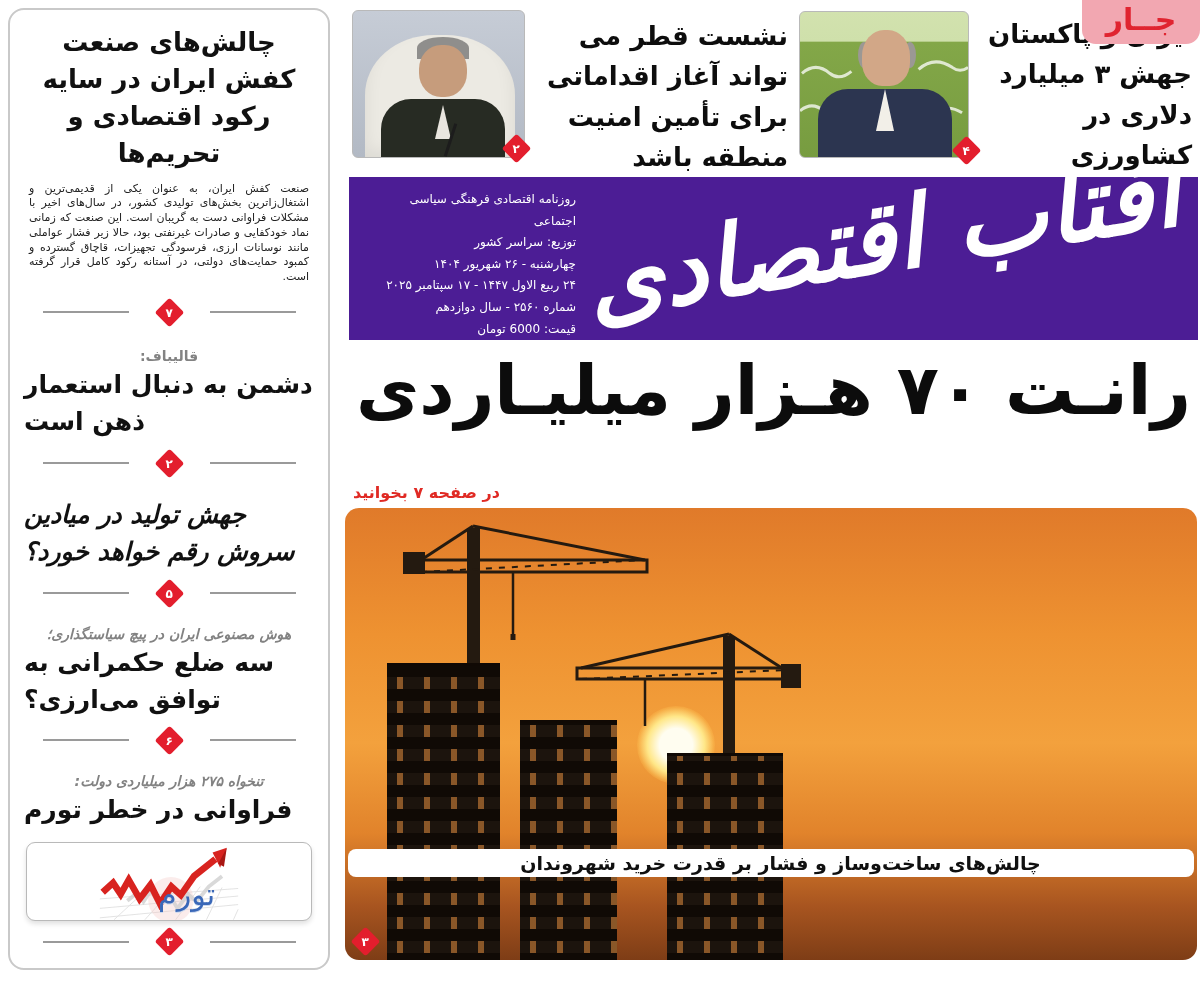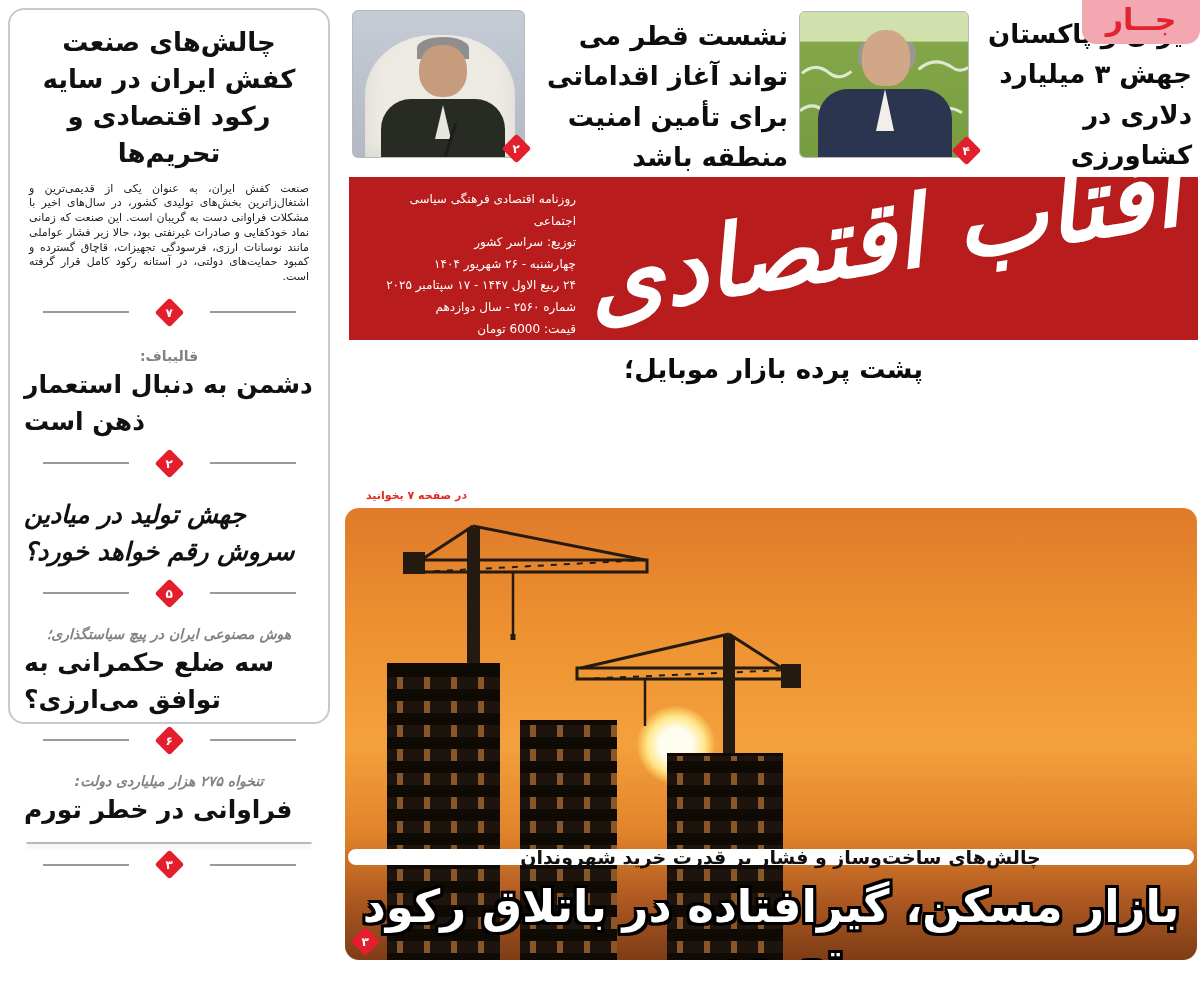--- a/index.html
+++ b/index.html
@@ -7,21 +7,21 @@
   body { position:relative; background:#ffffff; font-family:"DejaVu Sans", sans-serif; overflow:hidden; direction:rtl; }
 
   
   .diamond { width:21px; height:21px; background:#e31e2d; transform:rotate(45deg); border-radius:3px;
              display:flex; align-items:center; justify-content:center; flex:0 0 auto; }
   .diamond b { transform:rotate(-45deg); color:#fff; font-size:12px; font-weight:bold; line-height:1; }
   .divider { display:flex; align-items:center; justify-content:center; gap:30px; }
   .divider .rule { width:86px; height:2px; background:#9a9a9a; }
 
   
-  .leftcol { position:absolute; left:8px; top:8px; width:322px; height:716px; background:#fff;
+  .leftcol { position:absolute; left:8px; top:8px; width:322px; height:962px; background:#fff;
              border:2px solid #c9c9c9; border-radius:16px; padding:10px 10px; display:flex; flex-direction:column; }
   .lc-title { font-size:26px; line-height:1.42; font-weight:bold; color:#111; text-align:center; margin:4px 6px 0; }
   .lc-body  { margin:10px 9px 8px; font-size:11px; line-height:1.34; text-align:justify; color:#222; }
   .lc-div   { margin:9px 0 6px; }
   .lc-kicker{ font-size:14px; color:#828282; text-align:center; margin-top:19px; font-weight:bold; }
   .lc-item  { font-size:25px; font-weight:bold; line-height:1.5; text-align:left; color:#111; margin:2px 4px; }
   .mt16 { margin-top:16px;font-style:italic; } .mt10 { margin-top:10px; }
 
   .chartbox { margin:12px 6px 0; height:164px; border:1.5px solid #b9b9b9; border-radius:9px;
               background:#fff; position:relative; overflow:hidden; box-shadow:0 3px 5px rgba(0,0,0,.12); }
@@ -53,48 +53,48 @@
   .ph2 .suit { position:absolute; left:18px; bottom:0; width:134px; height:68px; background:#2c3550; border-radius:30px 30px 0 0; }
   .ph2 .shirt{ position:absolute; left:76px; bottom:26px; width:18px; height:42px; background:#f2efe8;
                clip-path:polygon(50% 0,100% 100%,0 100%); }
 
   
   .watermark { position:absolute; right:0; top:0; width:118px; height:44px; background:#f2a7b1;
                border-radius:0 0 14px 14px; z-index:6; display:flex; align-items:flex-start; justify-content:center; }
   .watermark span { color:#e02430; font-weight:900; font-size:30px; line-height:40px; letter-spacing:-1px; }
 
   
-  .masthead { position:absolute; left:349px; top:177px; width:849px; height:163px; background:#b91c1c; overflow:hidden; }
+  .masthead { position:absolute; left:349px; top:177px; width:849px; height:163px; background:#4c1d95; overflow:hidden; }
   .mh-info { position:absolute; left:22px; top:12px; width:205px; color:#fff; font-size:12px; line-height:1.8;
              text-align:right; direction:rtl; }
   .mh-name { position:absolute; right:-8px; top:-18px; width:640px; height:200px; color:#fff; font-size:98px;
              font-weight:bold; font-style:italic; transform:rotate(-9deg); text-align:center; line-height:1.6;
              letter-spacing:-3px; text-shadow:0 0 1px rgba(0,0,0,.25); white-space:nowrap; }
 
   
   .lead { position:absolute; left:349px; top:346px; width:849px; height:158px; }
   .lead-kicker { text-align:center; font-size:26px; font-weight:bold; color:#0c0c0c; margin-top:8px; }
   .lead-hl { text-align:center; font-size:69px; font-weight:900; color:#0c0c0c; margin-top:4px; letter-spacing:-1px; }
-  .lead-read { position:absolute; left:17px; bottom:2px; color:#e02a24; font-size:11px; font-weight:bold; }
+  .lead-read { position:absolute; left:4px; bottom:2px; color:#e02a24; font-size:16px; font-weight:bold; }
 
   
   .bigphoto { position:absolute; left:345px; top:508px; width:852px; height:452px; border-radius:14px; overflow:hidden;
               background:linear-gradient(180deg,#e07a2a 0%,#ee9231 28%,#f3a13d 52%,#e1832b 72%,#a85520 88%,#7e3d16 100%); }
   .sun { position:absolute; left:292px; top:198px; width:78px; height:78px; border-radius:50%;
          background:radial-gradient(circle,#fffdf0 0% 30%,#ffe788 52%,rgba(255,200,90,.35) 68%,rgba(255,190,80,0) 74%); }
   .bldg { position:absolute; bottom:0; background-color:#1c140d;
           background-image:
             repeating-linear-gradient(0deg,rgba(16,10,5,1) 0 7px, rgba(16,10,5,0) 7px 19px, rgba(16,10,5,1) 19px 24px),
             repeating-linear-gradient(90deg,transparent 0 10px, rgba(228,142,62,.55) 10px 16px, transparent 16px 27px);
           border-top:3px solid #100904; }
   .b1 { left:42px;  width:113px; height:297px; }
   .b2 { left:175px; width:97px;  height:240px; }
   .b3 { left:322px; width:116px; height:207px; }
   .cranes { position:absolute; inset:0; }
-  .caption-bar { position:absolute; left:3px; right:3px; top:341px; height:16px; background:#ffffff; border-radius:8px;
+  .caption-bar { position:absolute; left:3px; right:3px; top:341px; height:28px; background:#ffffff; border-radius:8px;
                  display:flex; align-items:center; justify-content:center;padding-left:19px; }
   .caption-bar span { font-size:19px; font-weight:bold; color:#101010; }
   .band-hl { position:absolute; left:0; right:0; top:372px; text-align:center; font-size:45px; font-weight:900; color:#fff;
              text-shadow:-3px -3px 0 #000, 3px -3px 0 #000, -3px 3px 0 #000, 3px 3px 0 #000,
                          0 -3px 0 #000, 0 3px 0 #000, -3px 0 0 #000, 3px 0 0 #000; letter-spacing:-1px; }
 </style>
 </head>
 <body>
 
 <aside class="leftcol">
@@ -219,21 +219,21 @@
     <div>چهارشنبه - ۲۶ شهریور ۱۴۰۴</div>
     <div>۲۴ ربیع الاول ۱۴۴۷ - ۱۷ سپتامبر ۲۰۲۵</div>
     <div>شماره ۲۵۶۰ - سال دوازدهم</div>
     <div>قیمت: 6000 تومان</div>
 
   </div>
   <div class="mh-name">آفتاب اقتصادی</div>
 </header>
 
 <section class="lead">
-  <div class="lead-kicker">پشت پرده بازار موبایل؛</div>
+  <h1 class="lead-hl">رانـت ۷۰ هـزار میلیـاردی</h1>
   <div class="lead-read">در صفحه ۷ بخوانید</div>
 </section>
 
 <section class="bigphoto">
   <div class="sun"></div>
   <svg class="cranes" viewBox="0 0 852 452">
     <g stroke="#241a10" fill="none">
 
       <rect x="122" y="20" width="13" height="138" fill="#241a10" stroke="none"></rect>
       <line x1="128" y1="18" x2="300" y2="52" stroke-width="3"></line>
@@ -257,17 +257,16 @@
       <line x1="300" y1="171" x2="300" y2="218" stroke-width="2.5"></line>
     </g>
   </svg>
   <div class="bldg b1"></div>
   <div class="bldg b2"></div>
   <div class="bldg b3"></div>
 
   <div class="caption-bar">
     <span>چالش‌های ساخت‌وساز و فشار بر قدرت خرید شهروندان</span>
   </div>
-  <h2 class="band-hl">بازار مسکن، گیرافتاده در باتلاق رکود تورمی</h2>
   <span class="diamond d-abs" style="left:10px; bottom:8px;">
     <b>۳</b>
   </span>
 </section>
 
 </body></html>

